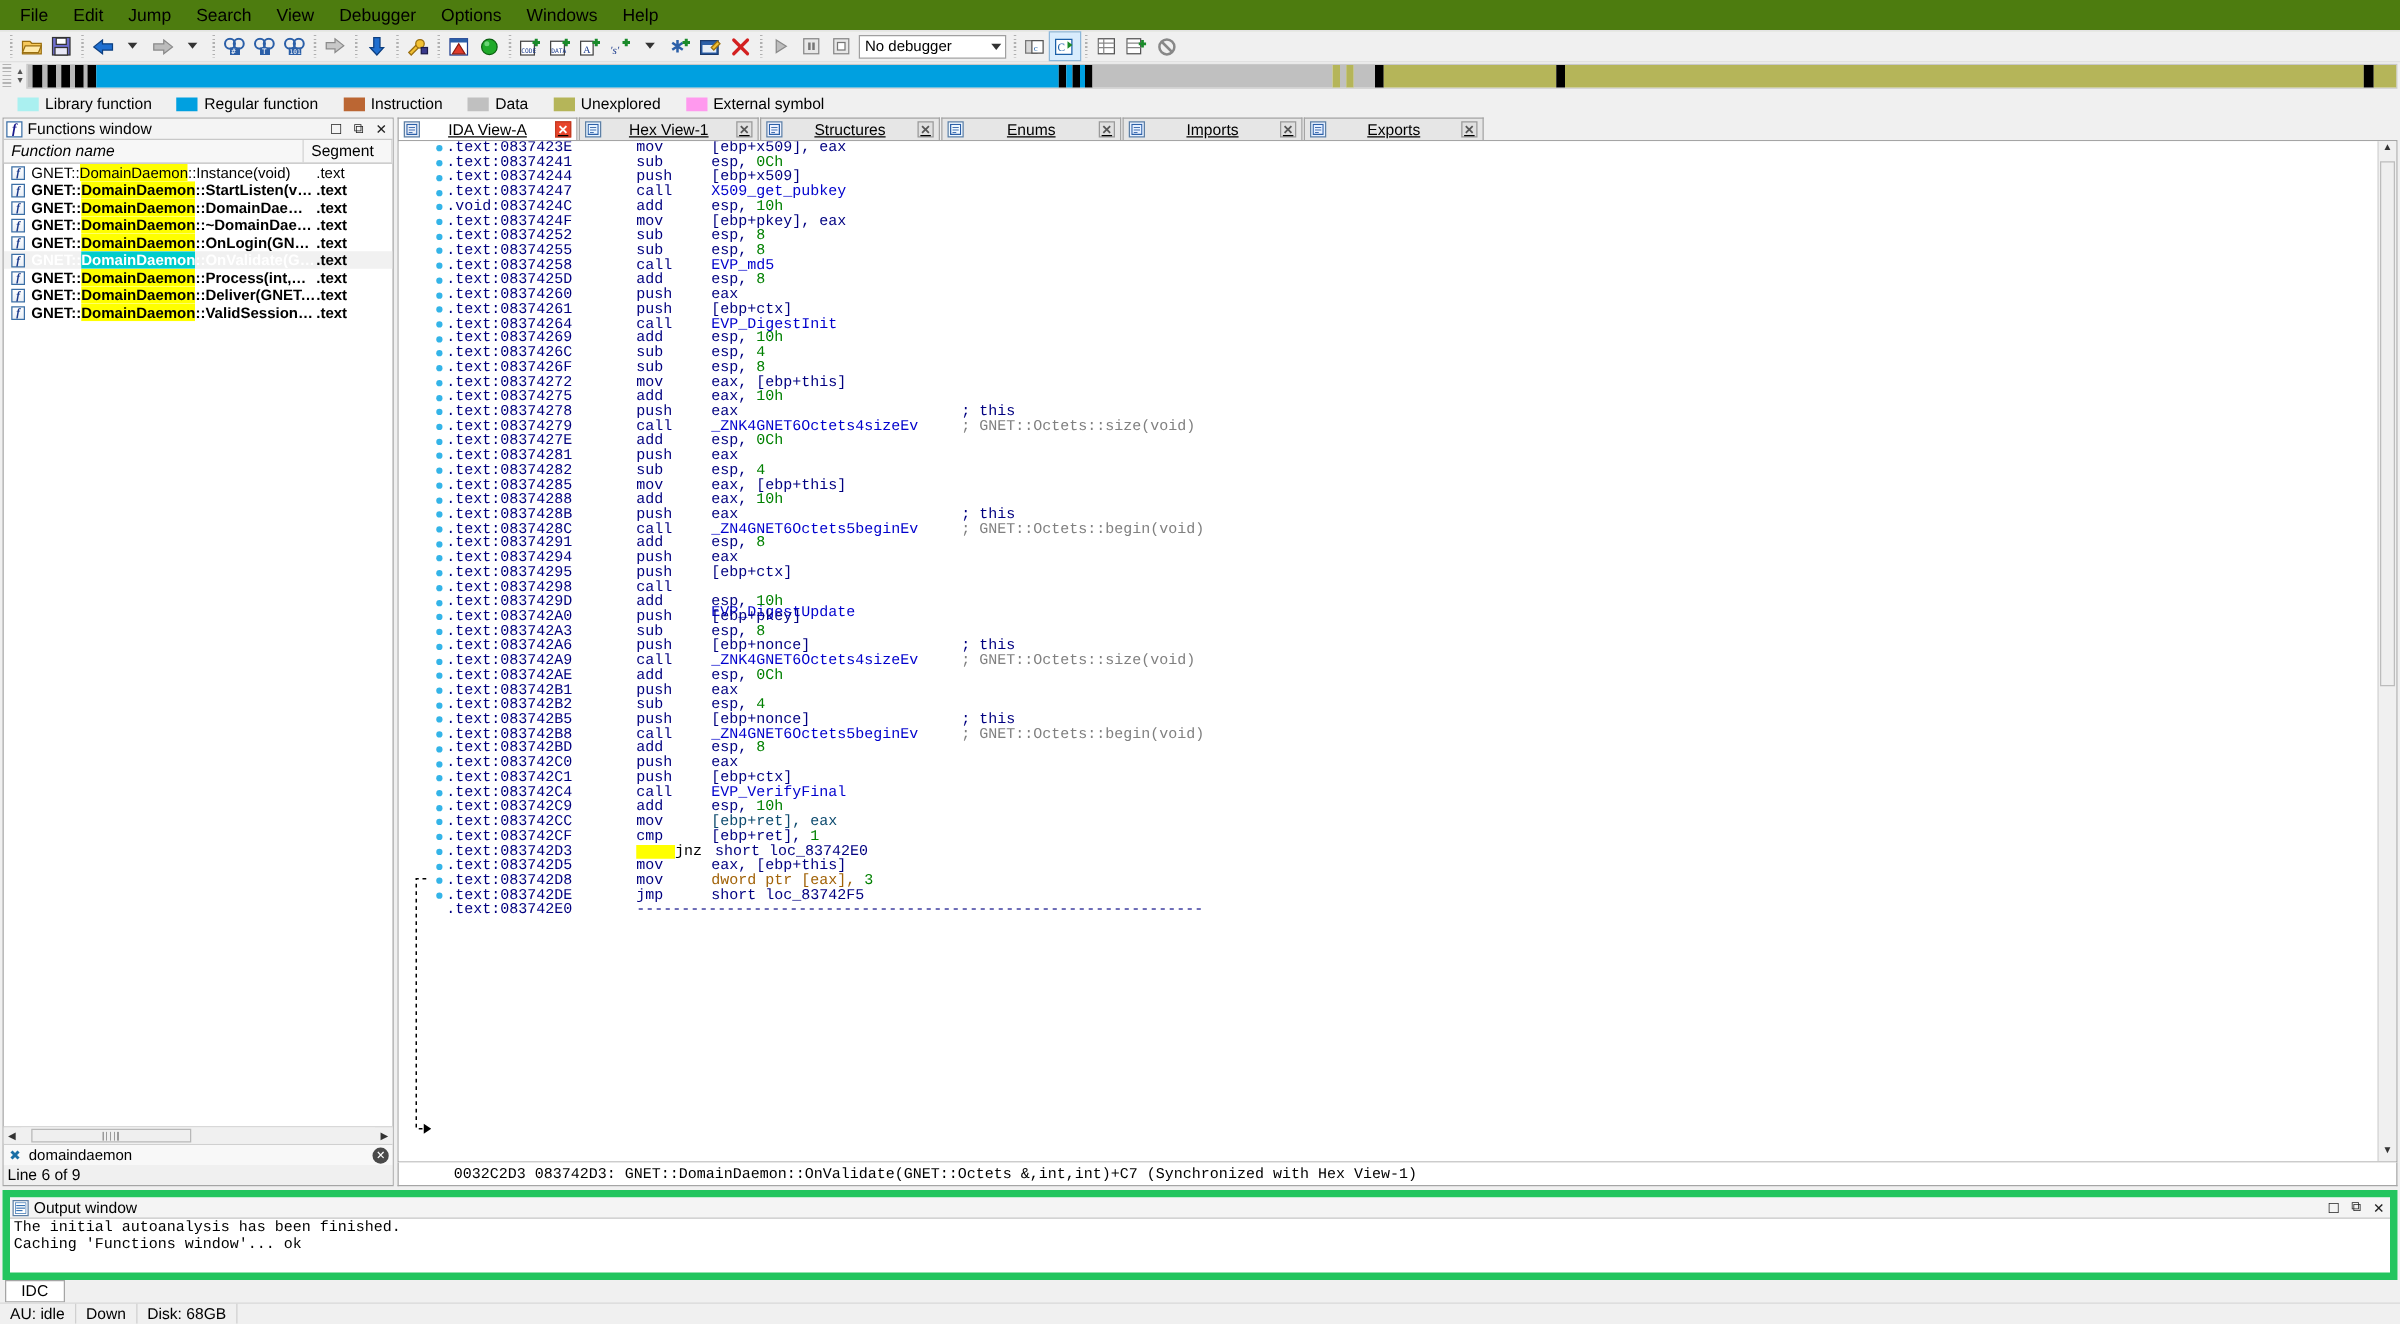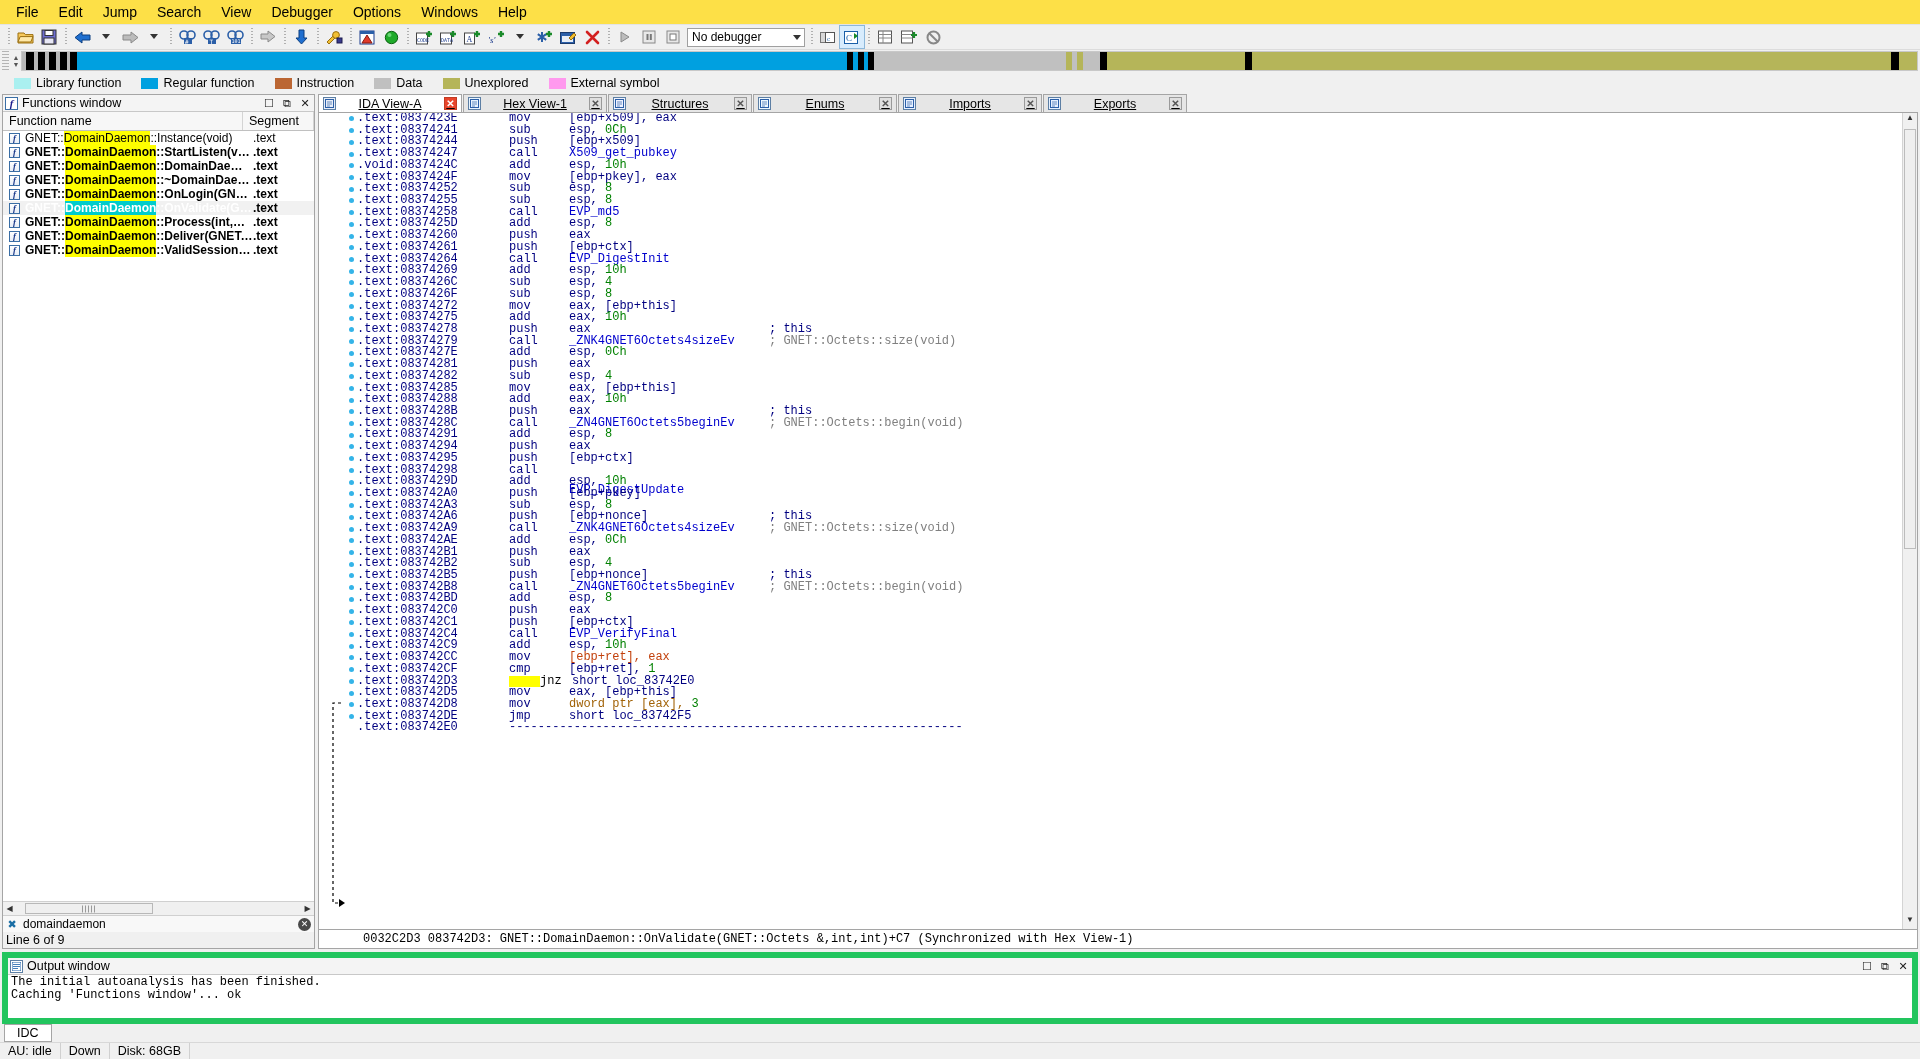--- a/index.html
+++ b/index.html
@@ -9,21 +9,21 @@
     background: #f0f0f0;
     font-family: "Liberation Sans", sans-serif;
     font-size: 13px;
     overflow: hidden;
   }
   .app { position: relative; width: 1920px; height: 1059px; background: #f0f0f0; display: flex; flex-direction: column; }
 
   
   .menubar {
     height: 25px; display: flex; align-items: center;
-    background: #fde047; padding-left: 6px; flex: 0 0 25px;
+    background: #4d7c0f; padding-left: 6px; flex: 0 0 25px;
     border-bottom: 1px solid #e4e4e4;
   }
   .menubar .mi {
     padding: 3px 10px; font-size: 14px; color: #000; cursor: default;
     white-space: nowrap;
   }
 
   
   .toolbar {
     height: 25px; display: flex; align-items: center; flex: 0 0 25px;
@@ -79,21 +79,21 @@
   }
   .fptitle .ficon {
     width: 13px; height: 13px; border: 1px solid #3a6ea5; background: #fff;
     font-family: "Liberation Serif", serif; font-style: italic; font-size: 11px;
     display:flex; align-items:center; justify-content:center; color:#1a1a8c; font-weight:bold;
   }
   .fptitle .spacer { flex: 1; }
   .winbtn { width: 14px; height: 14px; display:flex;align-items:center;justify-content:center;font-size:11px;color:#222; }
   .fphdr { height: 19px; display: flex; border-bottom: 1px solid #c0c0c0; background: #f7f7f7; font-size: 12.5px; }
   .fphdr div { padding: 2px 6px; border-right: 1px solid #d4d4d4; }
-  .fphdr .c1 { width: 240px; }
+  .fphdr .c1 { width: 240px; font-style: italic; }
   .fphdr .c2 { flex: 1; }
   .fplist { flex: 1; overflow: hidden; font-size: 12px; }
   .frow { height: 14px; display: flex; align-items: center; white-space: nowrap; }
   .frow .ic {
     width: 11px; height: 11px; border: 1px solid #3a6ea5; background: linear-gradient(#fff,#e8eef6);
     font-family: "Liberation Serif", serif; font-style: italic; font-size: 9px; font-weight: bold;
     display:flex;align-items:center;justify-content:center; color:#1a3a8c; margin: 0 5px 0 6px; flex:0 0 11px;
   }
   .frow .nm { width: 228px; overflow: hidden; text-overflow: ellipsis; }
   .frow .sg { width: 60px; }
@@ -648,21 +648,21 @@
             <div class="dline"><span class="bullet"><i></i></span><span class="addr">.text:083742AE</span><span class="mn">add</span><span style="width: 200px; flex: 0 0 200px;"><span style="color: rgb(0, 0, 128);">esp, </span><span class="num">0Ch</span></span></div>
             <div class="dline"><span class="bullet"><i></i></span><span class="addr">.text:083742B1</span><span class="mn">push</span><span style="width: 200px; flex: 0 0 200px; color: rgb(0, 0, 128);">eax</span></div>
             <div class="dline"><span class="bullet"><i></i></span><span class="addr">.text:083742B2</span><span class="mn">sub</span><span style="width: 200px; flex: 0 0 200px;"><span style="color: rgb(0, 0, 128);">esp, </span><span class="num">4</span></span></div>
             <div class="dline"><span class="bullet"><i></i></span><span class="addr">.text:083742B5</span><span class="mn">push</span><span style="width: 200px; flex: 0 0 200px; color: rgb(0, 0, 128);">[ebp+nonce]</span><span class="cmt" style="color: rgb(0, 0, 128);">; this</span></div>
             <div class="dline"><span class="bullet"><i></i></span><span class="addr">.text:083742B8</span><span class="mn">call</span><span class="callname" style="width: 200px; flex: 0 0 200px;">_ZN4GNET6Octets5beginEv</span><span class="cmt">; GNET::Octets::begin(void)</span></div>
             <div class="dline"><span class="bullet"><i></i></span><span class="addr">.text:083742BD</span><span class="mn">add</span><span style="width: 200px; flex: 0 0 200px;"><span style="color: rgb(0, 0, 128);">esp, </span><span class="num">8</span></span></div>
             <div class="dline"><span class="bullet"><i></i></span><span class="addr">.text:083742C0</span><span class="mn">push</span><span style="width: 200px; flex: 0 0 200px; color: rgb(0, 0, 128);">eax</span></div>
             <div class="dline"><span class="bullet"><i></i></span><span class="addr">.text:083742C1</span><span class="mn">push</span><span style="width: 200px; flex: 0 0 200px; color: rgb(0, 0, 128);">[ebp+ctx]</span></div>
             <div class="dline"><span class="bullet"><i></i></span><span class="addr">.text:083742C4</span><span class="mn">call</span><span class="callname" style="width: 200px; flex: 0 0 200px;">EVP_VerifyFinal</span></div>
             <div class="dline"><span class="bullet"><i></i></span><span class="addr">.text:083742C9</span><span class="mn">add</span><span style="width: 200px; flex: 0 0 200px;"><span style="color: rgb(0, 0, 128);">esp, </span><span class="num">10h</span></span></div>
-            <div class="dline"><span class="bullet"><i></i></span><span class="addr">.text:083742CC</span><span class="mn">mov</span><span style="width: 200px; flex: 0 0 200px; color: #c2410c;">[ebp+ret], eax</span></div>
+            <div class="dline"><span class="bullet"><i></i></span><span class="addr">.text:083742CC</span><span class="mn">mov</span><span style="width: 200px; flex: 0 0 200px; color: #0c4a6e;">[ebp+ret], eax</span></div>
             <div class="dline"><span class="bullet"><i></i></span><span class="addr">.text:083742CF</span><span class="mn">cmp</span><span style="width: 200px; flex: 0 0 200px;"><span style="color: rgb(0, 0, 128);">[ebp+ret], </span><span class="num">1</span></span></div>
             <div class="dline"><span class="bullet"><i></i></span><span class="addr">.text:083742D3</span><span class="mn jhl" style="display: inline-block; width: 28px; flex: 0 0 28px; padding-left: 31px;">jnz</span><span style="width: 32px; flex: 0 0 32px;"></span><span style="width: 200px; flex: 0 0 200px; color: rgb(0, 0, 128);">short loc_83742E0</span></div>
             <div class="dline"><span class="bullet"><i></i></span><span class="addr">.text:083742D5</span><span class="mn">mov</span><span style="width: 200px; flex: 0 0 200px; color: rgb(0, 0, 128);">eax, [ebp+this]</span></div>
             <div class="dline"><span class="bullet"><i></i></span><span class="addr">.text:083742D8</span><span class="mn">mov</span><span style="width: 200px; flex: 0 0 200px;"><span style="color: #a16207;">dword ptr [eax], </span><span class="num">3</span></span></div>
             <div class="dline"><span class="bullet"><i></i></span><span class="addr">.text:083742DE</span><span class="mn">jmp</span><span style="width: 200px; flex: 0 0 200px; color: rgb(0, 0, 128);">short loc_83742F5</span></div>
             <div class="dline"><span class="bullet"></span><span class="addr">.text:083742E0</span><span style="color: rgb(0, 0, 128);">---------------------------------------------------------------</span></div>
           </div>
         <div class="vscroll">
           <div class="ar">▲</div>
           <div class="thumb"></div>

